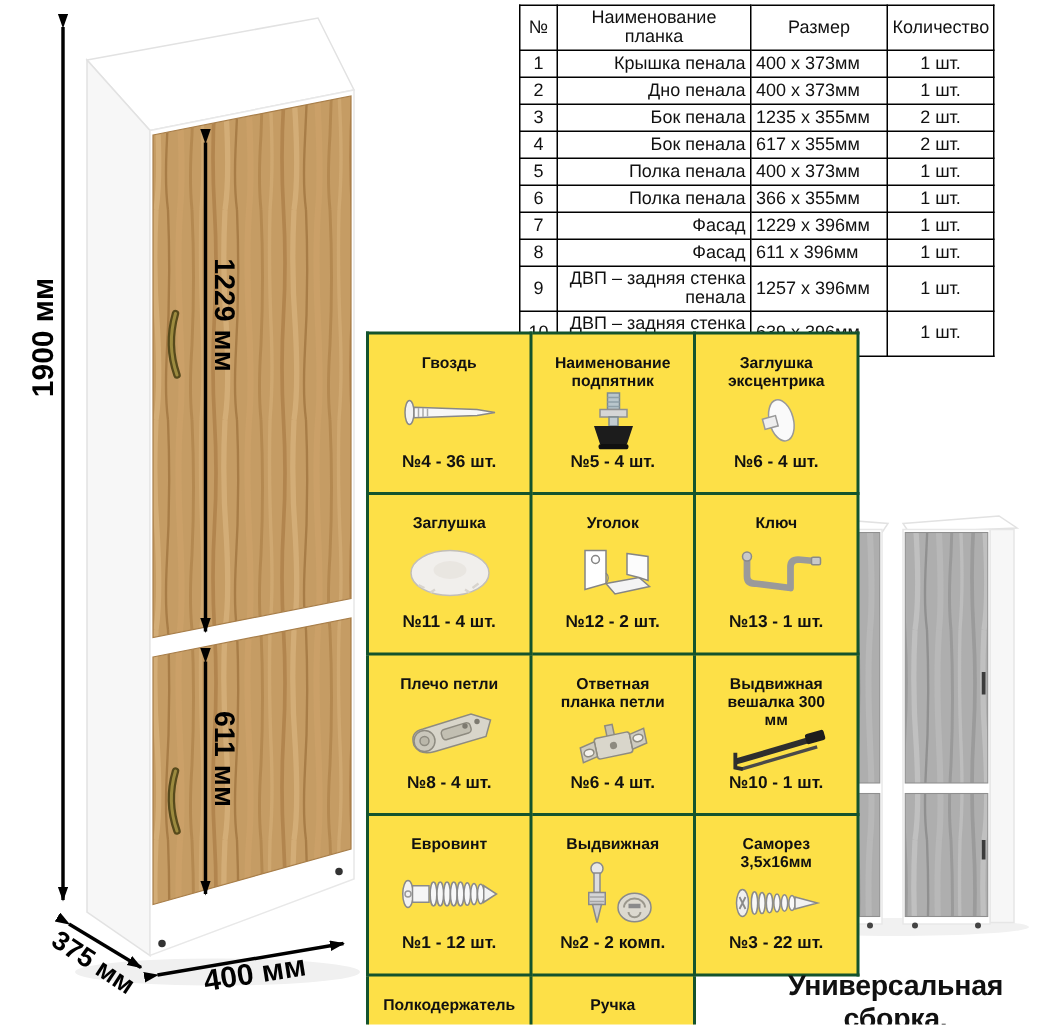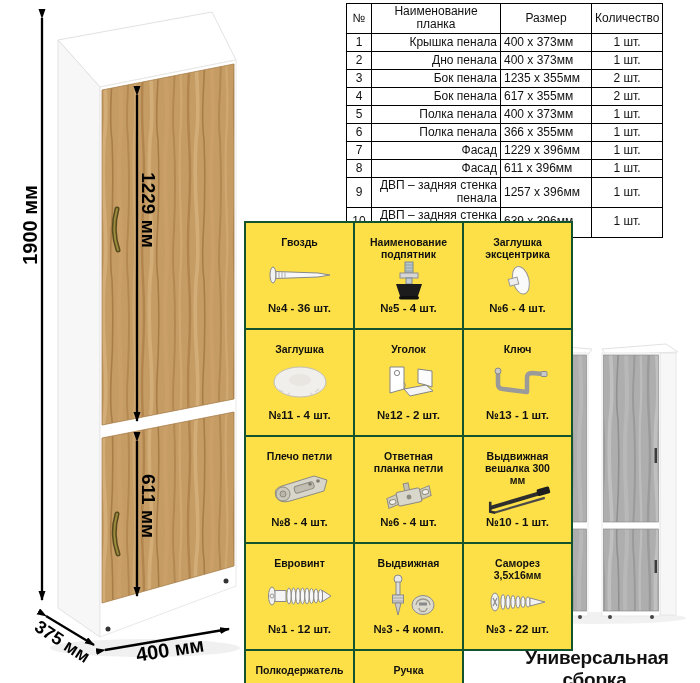--- a/index.html
+++ b/index.html
@@ -407,21 +407,21 @@
           <rect x="20" y="8" width="4" height="13" fill="#dddddd" stroke="#8a8a8a"></rect>
           <rect x="16.5" y="21" width="11" height="8" fill="#d5d5d5" stroke="#8a8a8a"></rect>
           <path d="M17,24 h10 M17,27 h10" stroke="#a5a5a5" stroke-width="1"></path>
           <path d="M19,29 L25,29 L22,41 Z" fill="#cccccc" stroke="#8a8a8a"></path>
           <ellipse cx="47" cy="31" rx="11" ry="9.5" fill="#dcd9cf" stroke="#8a8a8a"></ellipse>
           <path d="M40,31 a7,6 0 1 1 14,0" fill="none" stroke="#9a978c" stroke-width="1.3"></path>
           <path d="M43,34 a4,3.5 0 1 0 8,0" fill="none" stroke="#9a978c" stroke-width="1.3"></path>
           <rect x="43" y="28.5" width="8" height="3" fill="#8a8a8a"></rect>
         </svg>
       </div>
-      <div class="hw-count">№3 - 4 комп.</div>
+      <div class="hw-count">№2 - 2 комп.</div>
     </div>
         </td>
     <td>
           <div class="hw-cell-inner">
       <div class="hw-title">Саморез 3,5х16мм</div>
       <div class="hw-img">
         <svg width="66" height="28" viewBox="0 0 66 28">
           <ellipse cx="10" cy="14" rx="4" ry="9" fill="#f0f0f0" stroke="#8a8a8a"></ellipse>
           <path d="M8,10 L12,18 M12,10 L8,18" stroke="#8a8a8a" stroke-width="1.2"></path>
           <ellipse cx="18" cy="14" rx="2.1" ry="7.5" fill="#f8f8f8" stroke="#8a8a8a"></ellipse>

